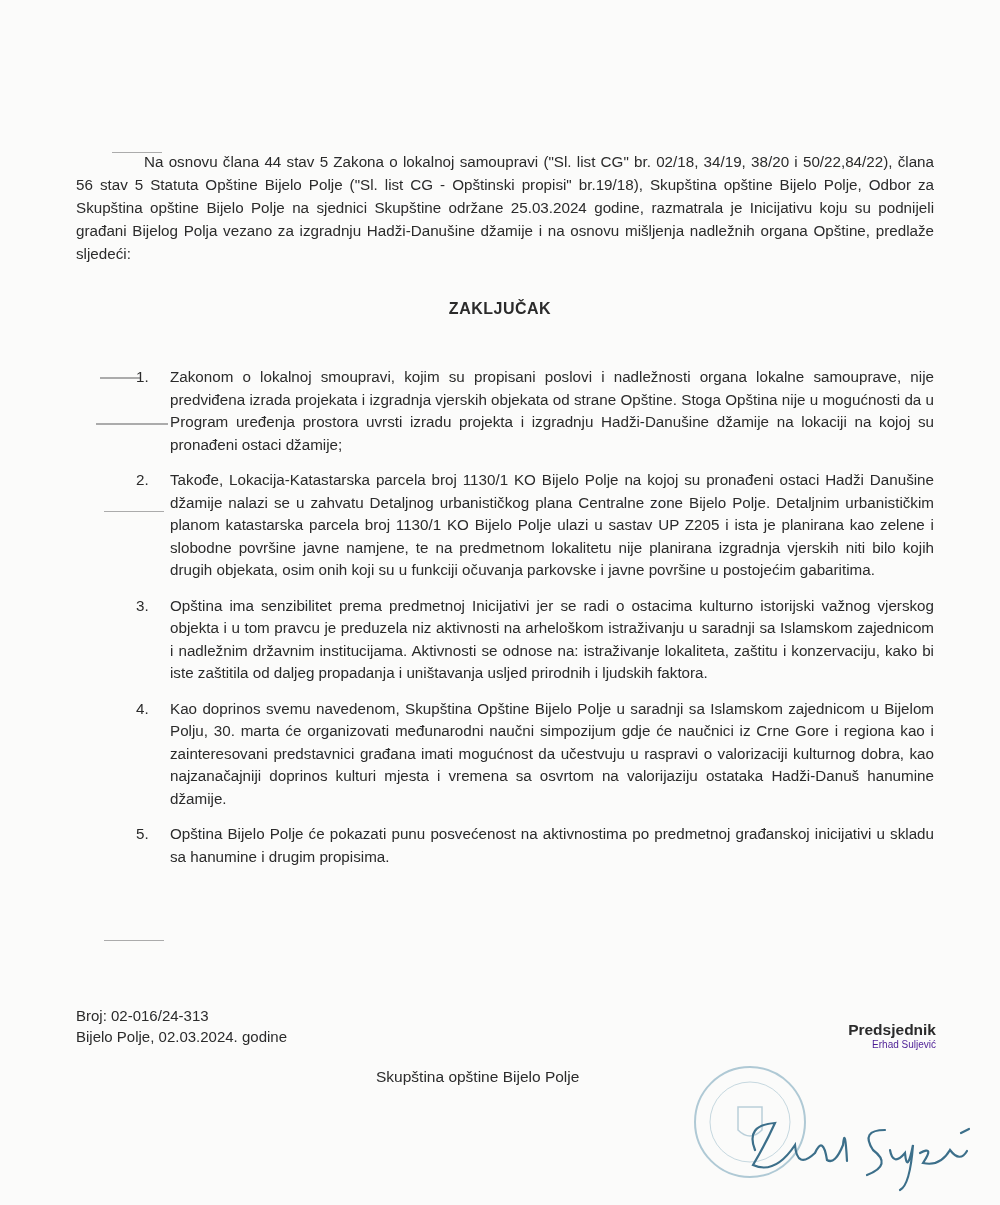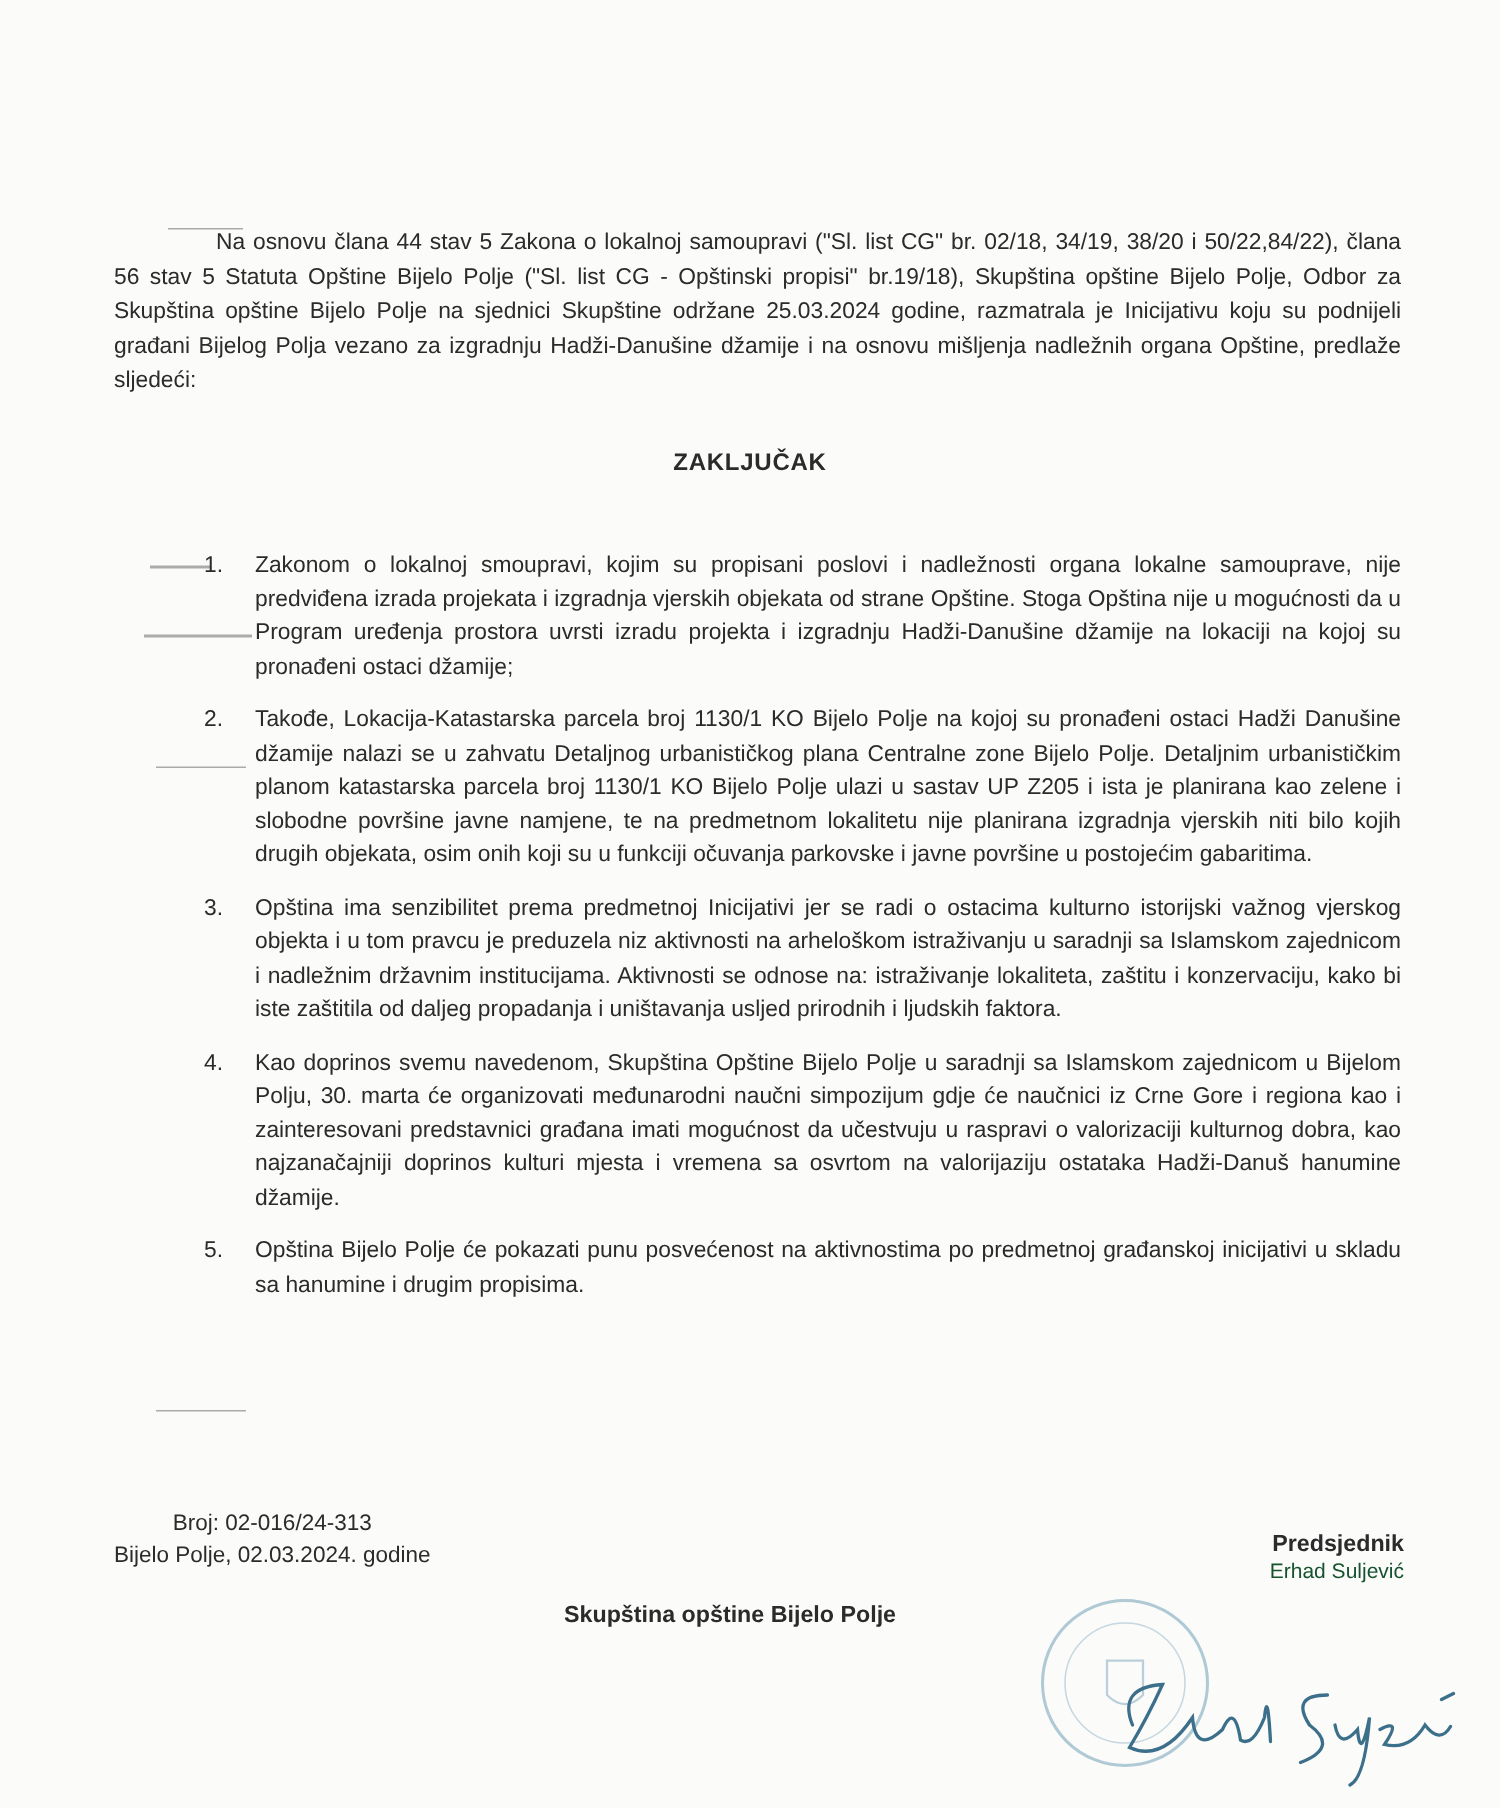--- a/index.html
+++ b/index.html
@@ -19,25 +19,25 @@
     }
     .title {
       position: absolute; left: 0; width: 1000px; top: 300px;
       text-align: center; font-weight: bold; font-size: 16px; letter-spacing: .5px;
       margin: 0;
     }
     .items { position: absolute; left: 136px; top: 366px; width: 798px; margin: 0; padding: 0; list-style: none; }
     .item { position: relative; padding-left: 34px; font-size: 15.2px; line-height: 22.5px; text-align: justify; }
     .item .num { position: absolute; left: 0; top: 0; }
     .item + .item { margin-top: 13px; }
-    .footer-left { position: absolute; left: 76px; top: 1005px; font-size: 15px; line-height: 21px; text-align: center; }
-    .assembly { position: absolute; left: 376px; top: 1068px; font-size: 15.5px; font-weight: bold; }
+    .footer-left { position: absolute; left: 76px; top: 1005px; font-size: 15px; line-height: 21px; }
+    .assembly { position: absolute; left: 376px; top: 1068px; font-size: 15.5px; font-weight: normal; }
     .signature-block { position: absolute; left: 790px; top: 1021px; text-align: right; width: 146px; }
     .role { font-weight: bold; font-size: 15.5px; }
-    .name { font-size: 14px; color: #14532d; }
+    .name { font-size: 10px; color: #4c1d95; }
     .stamp { position: absolute; left: 690px; top: 1062px; width: 120px; height: 120px; }
     .sig { position: absolute; left: 735px; top: 1105px; width: 240px; height: 90px; }
   </style>
 </head>
 <body>
 
 <div class="page">
 
   <div class="scratch" style="left:112px;top:152px;width:50px;height:1px;"></div>
   <div class="scratch" style="left:100px;top:377px;width:40px;"></div>

